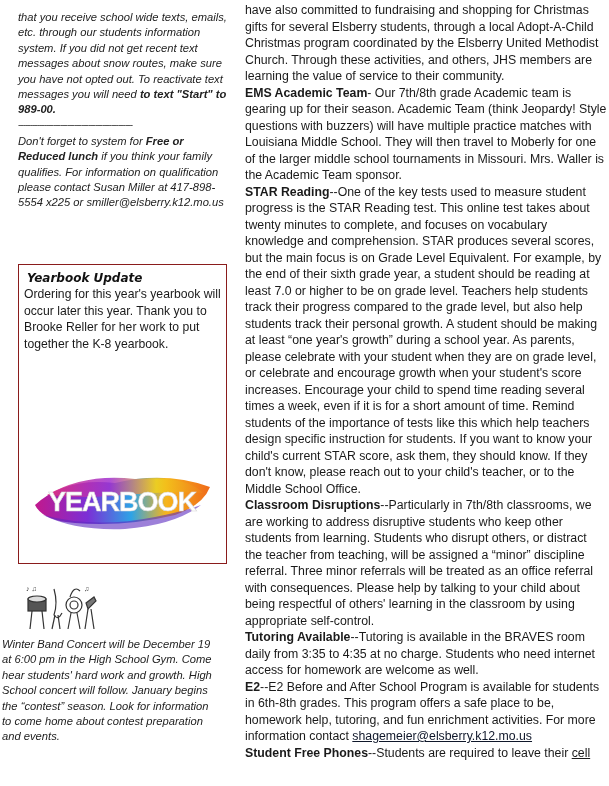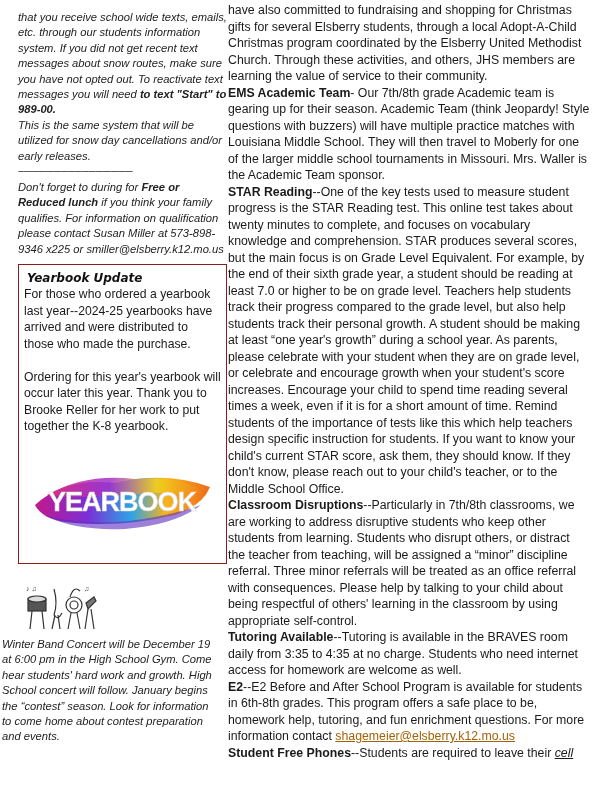--- a/index.html
+++ b/index.html
@@ -1,53 +1,51 @@
 <!DOCTYPE html>
 <html><head>
 <meta charset="utf-8">
 <style>
   html, body { margin: 0; padding: 0; background: #ffffff; }
   body { width: 609px; height: 786px; position: relative; overflow: hidden;
          font-family: "Liberation Sans", sans-serif; color: #1a1a1a; }
   .left-col { position: absolute; left: 18px; top: 10px; width: 210px; }
-  .right-col { position: absolute; left: 228px; top: 2px; width: 362px;
+  .right-col { position: absolute; left: 245px; top: 2px; width: 362px;
                font-size: 12.3px; line-height: 16.5px; }
   .it { font-style: italic; font-size: 11.2px; line-height: 15.4px; color: #222; }
   .it p, .right-col p { margin: 0; }
   .b { font-weight: bold; }
   .divider { margin: 2px 0 4px 0; font-style: normal; letter-spacing: -1px; color: #444; font-size: 10px; line-height: 10px; overflow: hidden; white-space: nowrap; width: 180px; }
   .yb-box { position: absolute; left: 18px; top: 264px; width: 209px; height: 300px;
             border: 1px solid #8a1c1c; box-sizing: border-box; padding: 6px 5px 6px 5px; }
   .yb-title { font-family: "DejaVu Sans", sans-serif; font-weight: bold; font-style: italic;
               font-size: 12px; margin: 0 0 1px 3px; color: #111; }
   .yb-text { font-size: 12.2px; line-height: 16.5px; color: #1a1a1a; }
   .yb-text p { margin: 0 0 16.5px 0; }
   .yb-img { position: absolute; left: 6px; top: 200px; width: 195px; height: 70px; }
   .band-img { position: absolute; left: 22px; top: 583px; width: 80px; height: 52px; }
   .band-text { position: absolute; left: 2px; top: 637px; width: 212px; }
-  a.link { color: #a16207; text-decoration: underline; }
-  u { text-decoration: underline; font-style: italic; }
+  a.link { color: #0f172a; text-decoration: underline; }
+  u { text-decoration: underline; }
 </style>
 </head>
 <body>
 
 <div class="left-col">
   <div class="it">
     <p><span>that you receive school wide texts, emails, etc. through our students information system. If you did not get recent text messages about snow routes, make sure you have not opted out.  To reactivate text messages you will need</span>
     <span class="b">to text "Start" to 989-00.</span></p>
-    <p>This is the same system that will be utilized for snow day cancellations and/or early releases.</p>
     <div class="divider">-------------------------------------------------</div>
-    <p><span>Don't forget to during for </span><span class="b">Free or Reduced lunch</span><span> if you think your family qualifies. For information on qualification please contact Susan Miller at 573-898-9346 x225 or smiller@elsberry.k12.mo.us</span></p>
+    <p><span>Don't forget to system for </span><span class="b">Free or Reduced lunch</span><span> if you think your family qualifies. For information on qualification please contact Susan Miller at 417-898-5554 x225 or smiller@elsberry.k12.mo.us</span></p>
   </div>
 </div>
 
 <div class="yb-box">
   <div class="yb-title">Yearbook Update</div>
   <div class="yb-text">
-    <p>For those who ordered a yearbook last year--2024-25 yearbooks have arrived and were distributed to those who made the purchase.</p>
     <p>Ordering for this year's yearbook will occur later this year.  Thank you to Brooke Reller for her work to put together the K-8 yearbook.</p>
   </div>
   <div class="yb-img">
     <svg width="195" height="70" viewBox="0 0 195 70">
       <defs>
         <linearGradient id="g1" x1="0" x2="1" y1="0" y2="0">
           <stop offset="0" stop-color="#c2188c"></stop>
           <stop offset="0.3" stop-color="#7b2fd6"></stop>
           <stop offset="0.55" stop-color="#2ea3e6"></stop>
           <stop offset="0.75" stop-color="#f7b51b"></stop>
@@ -100,16 +98,16 @@
   <p>have also committed to fundraising and shopping for Christmas gifts for several Elsberry students, through a local Adopt-A-Child Christmas program coordinated by the Elsberry United Methodist Church.  Through these activities, and others, JHS members are learning the value of service to their community.</p>
 
   <p><span class="b">EMS Academic Team</span><span>- </span><span>Our 7th/8th grade Academic team is gearing up for their season.  Academic Team (think Jeopardy! Style questions with buzzers) will have multiple practice matches with Louisiana Middle School.  They will then travel to Moberly for one of the larger middle school tournaments in Missouri. Mrs. Waller is the Academic Team sponsor.</span></p>
 
   <p><span class="b">STAR Reading</span><span>--</span><span>One of the key tests used to measure student progress is the STAR Reading test.  This online test takes about twenty minutes to complete, and focuses on vocabulary knowledge and comprehension.  STAR produces several scores, but the main focus is on Grade Level Equivalent.  For example, by the end of their sixth grade year, a student should be reading at least 7.0 or higher to be on grade level.  Teachers help students track their progress compared to the grade level, but also help students track their personal growth.  A student should be making at least “one year's growth” during a school year.  As parents, please celebrate with your student when they are on grade level, or celebrate and encourage growth when your student's score increases.  Encourage your child to spend time reading several times a week, even if it is for a short amount of time. Remind students of the importance of tests like this which help teachers design specific instruction for students. If you want to know your child's current STAR score, ask them, they should know.  If they don't know, please reach out to your child's teacher, or to the Middle School Office.</span></p>
 
   <p><span class="b">Classroom Disruptions</span><span>--</span><span>Particularly in 7th/8th classrooms, we are working to address disruptive students who keep other students from learning.  Students who disrupt others, or distract the teacher from teaching, will be assigned a “minor” discipline referral.  Three minor referrals will be treated as an office referral with consequences.  Please help by talking to your child about being respectful of others' learning in the classroom by using appropriate self-control.</span></p>
 
   <p><span class="b">Tutoring Available</span><span>--</span><span>Tutoring is available in the BRAVES room daily from 3:35 to 4:35 at no charge.  Students who need internet access for homework are welcome as well.</span></p>
 
-  <p><span class="b">E2</span><span>--E2 Before and After School Program is available for students in 6th-8th grades.  This program offers a safe place to be, homework help, tutoring, and fun enrichment questions.  For more information contact </span><a class="link" href="#">shagemeier@elsberry.k12.mo.us</a></p>
+  <p><span class="b">E2</span><span>--E2 Before and After School Program is available for students in 6th-8th grades.  This program offers a safe place to be, homework help, tutoring, and fun enrichment activities.  For more information contact </span><a class="link" href="#">shagemeier@elsberry.k12.mo.us</a></p>
 
   <p><span class="b">Student Free Phones</span><span>--Students are required to leave their </span><u>cell</u></p>
 </div>
 
 </body></html>

